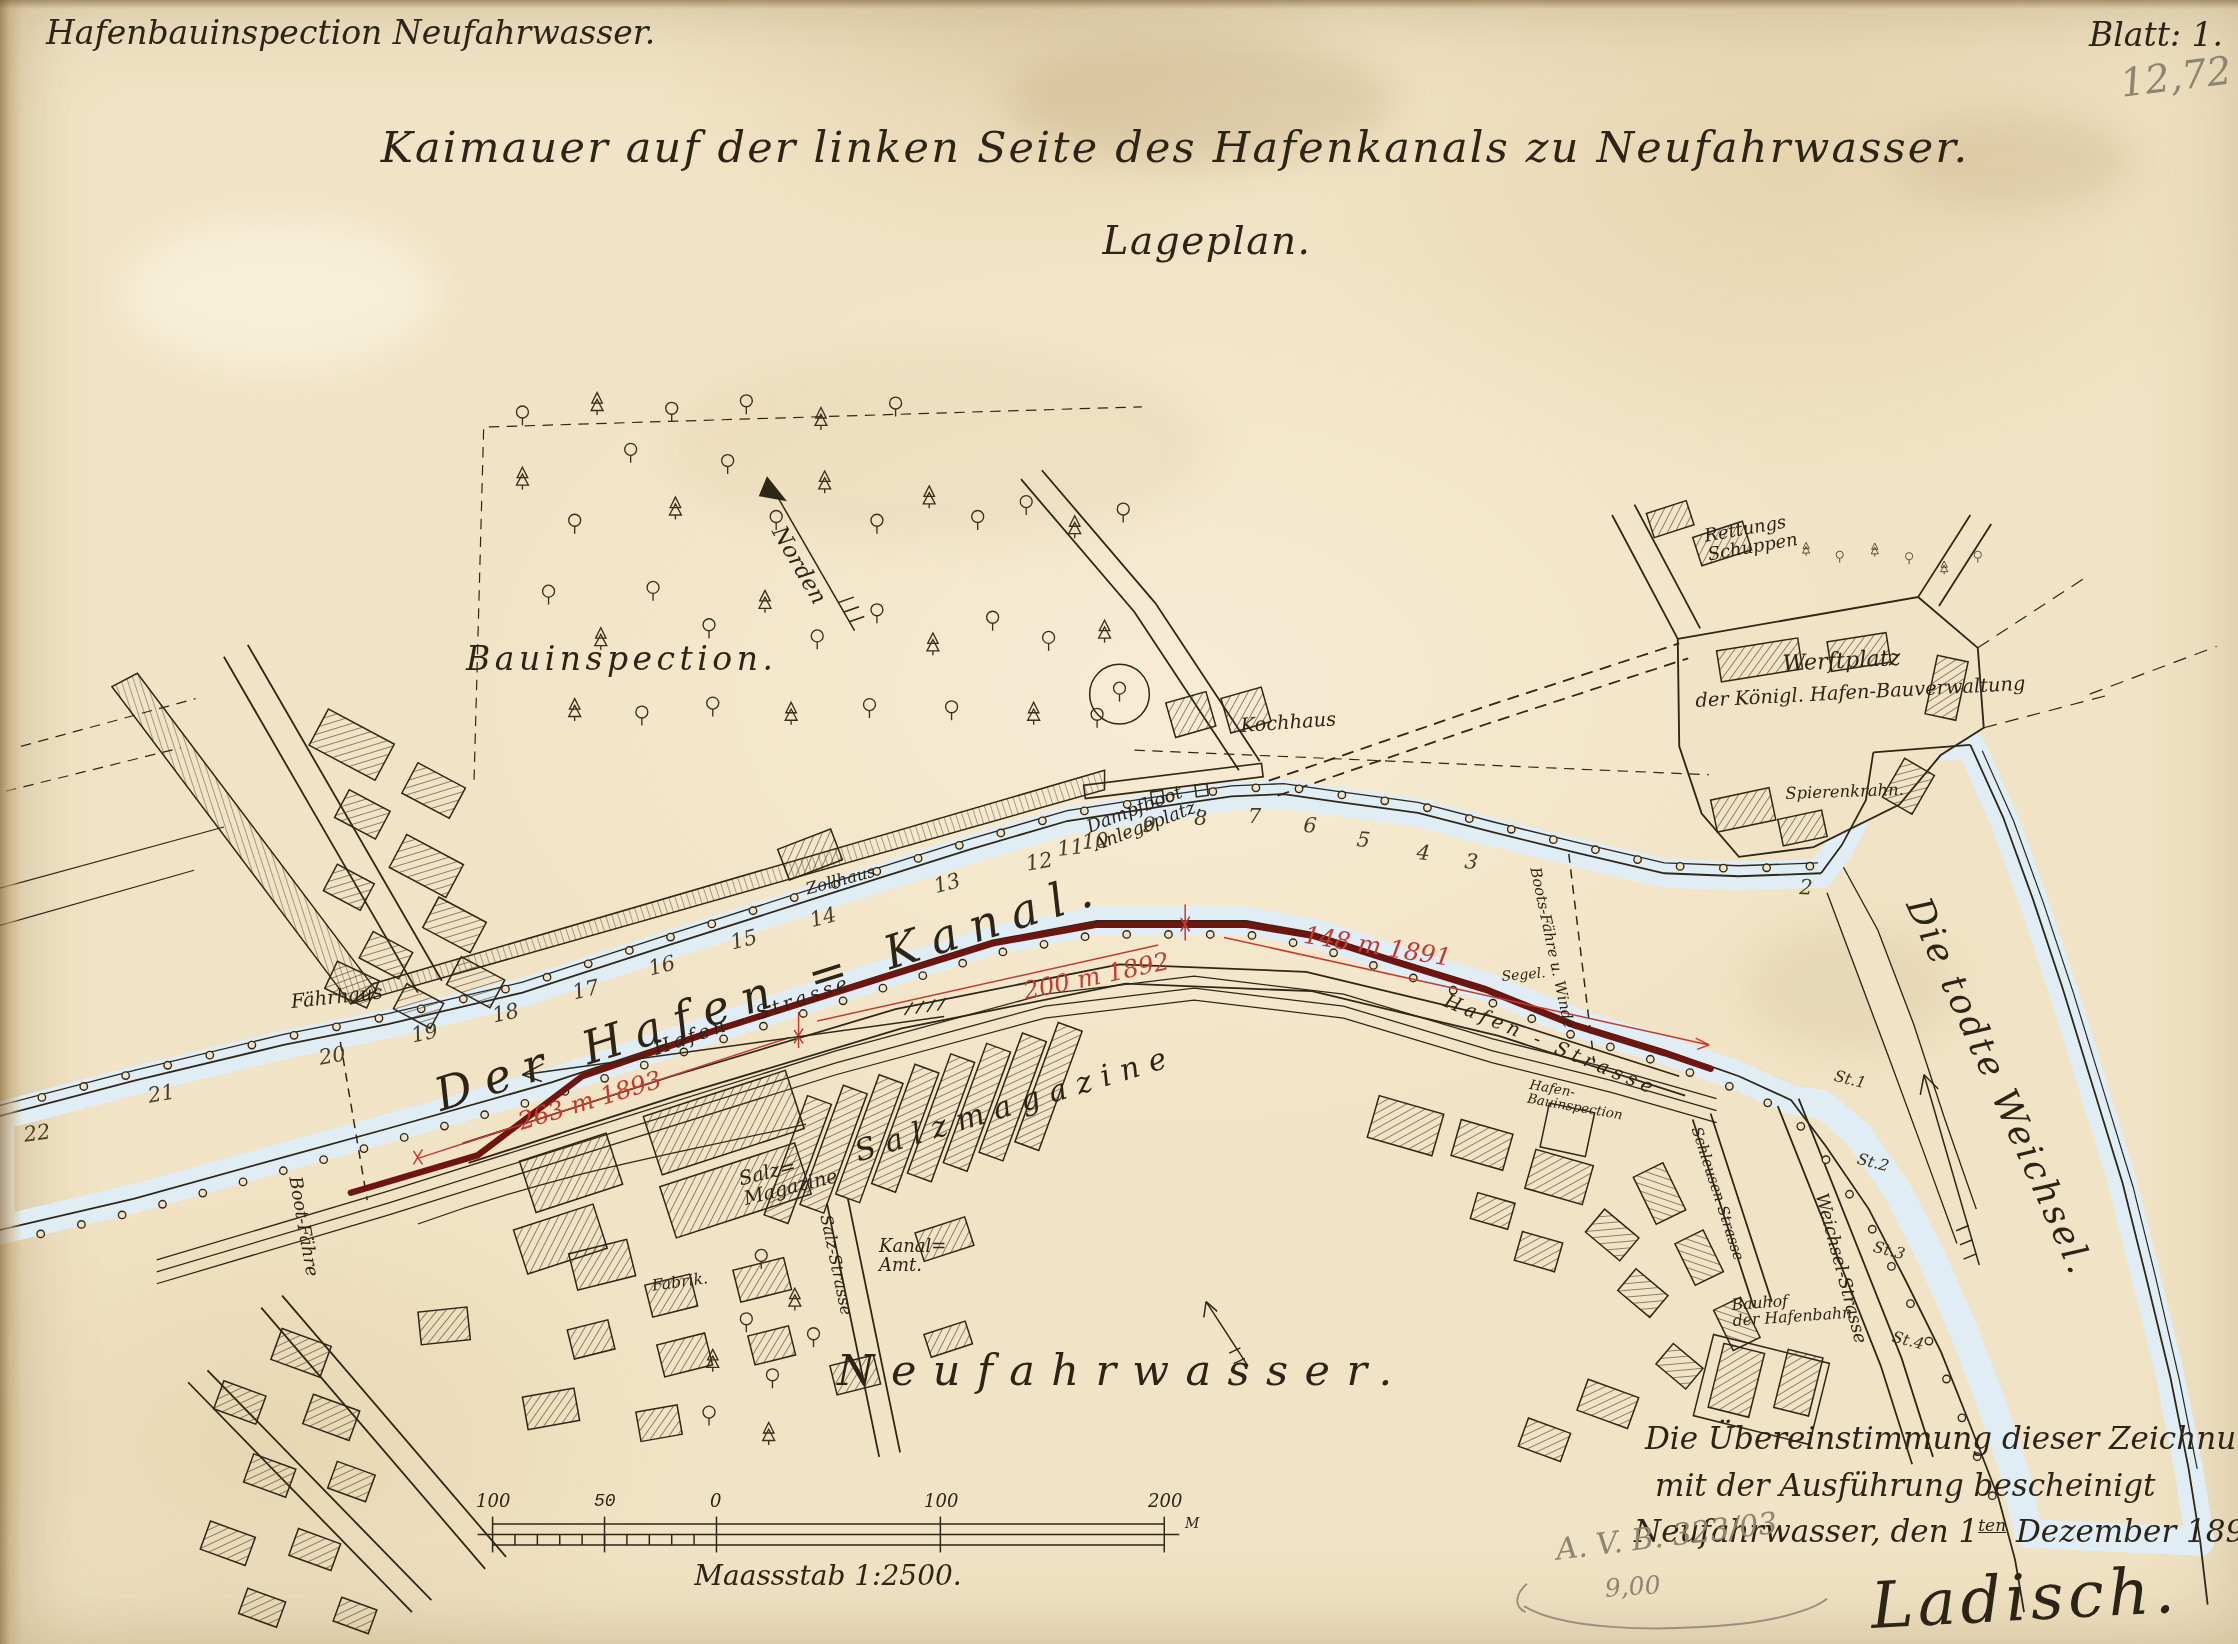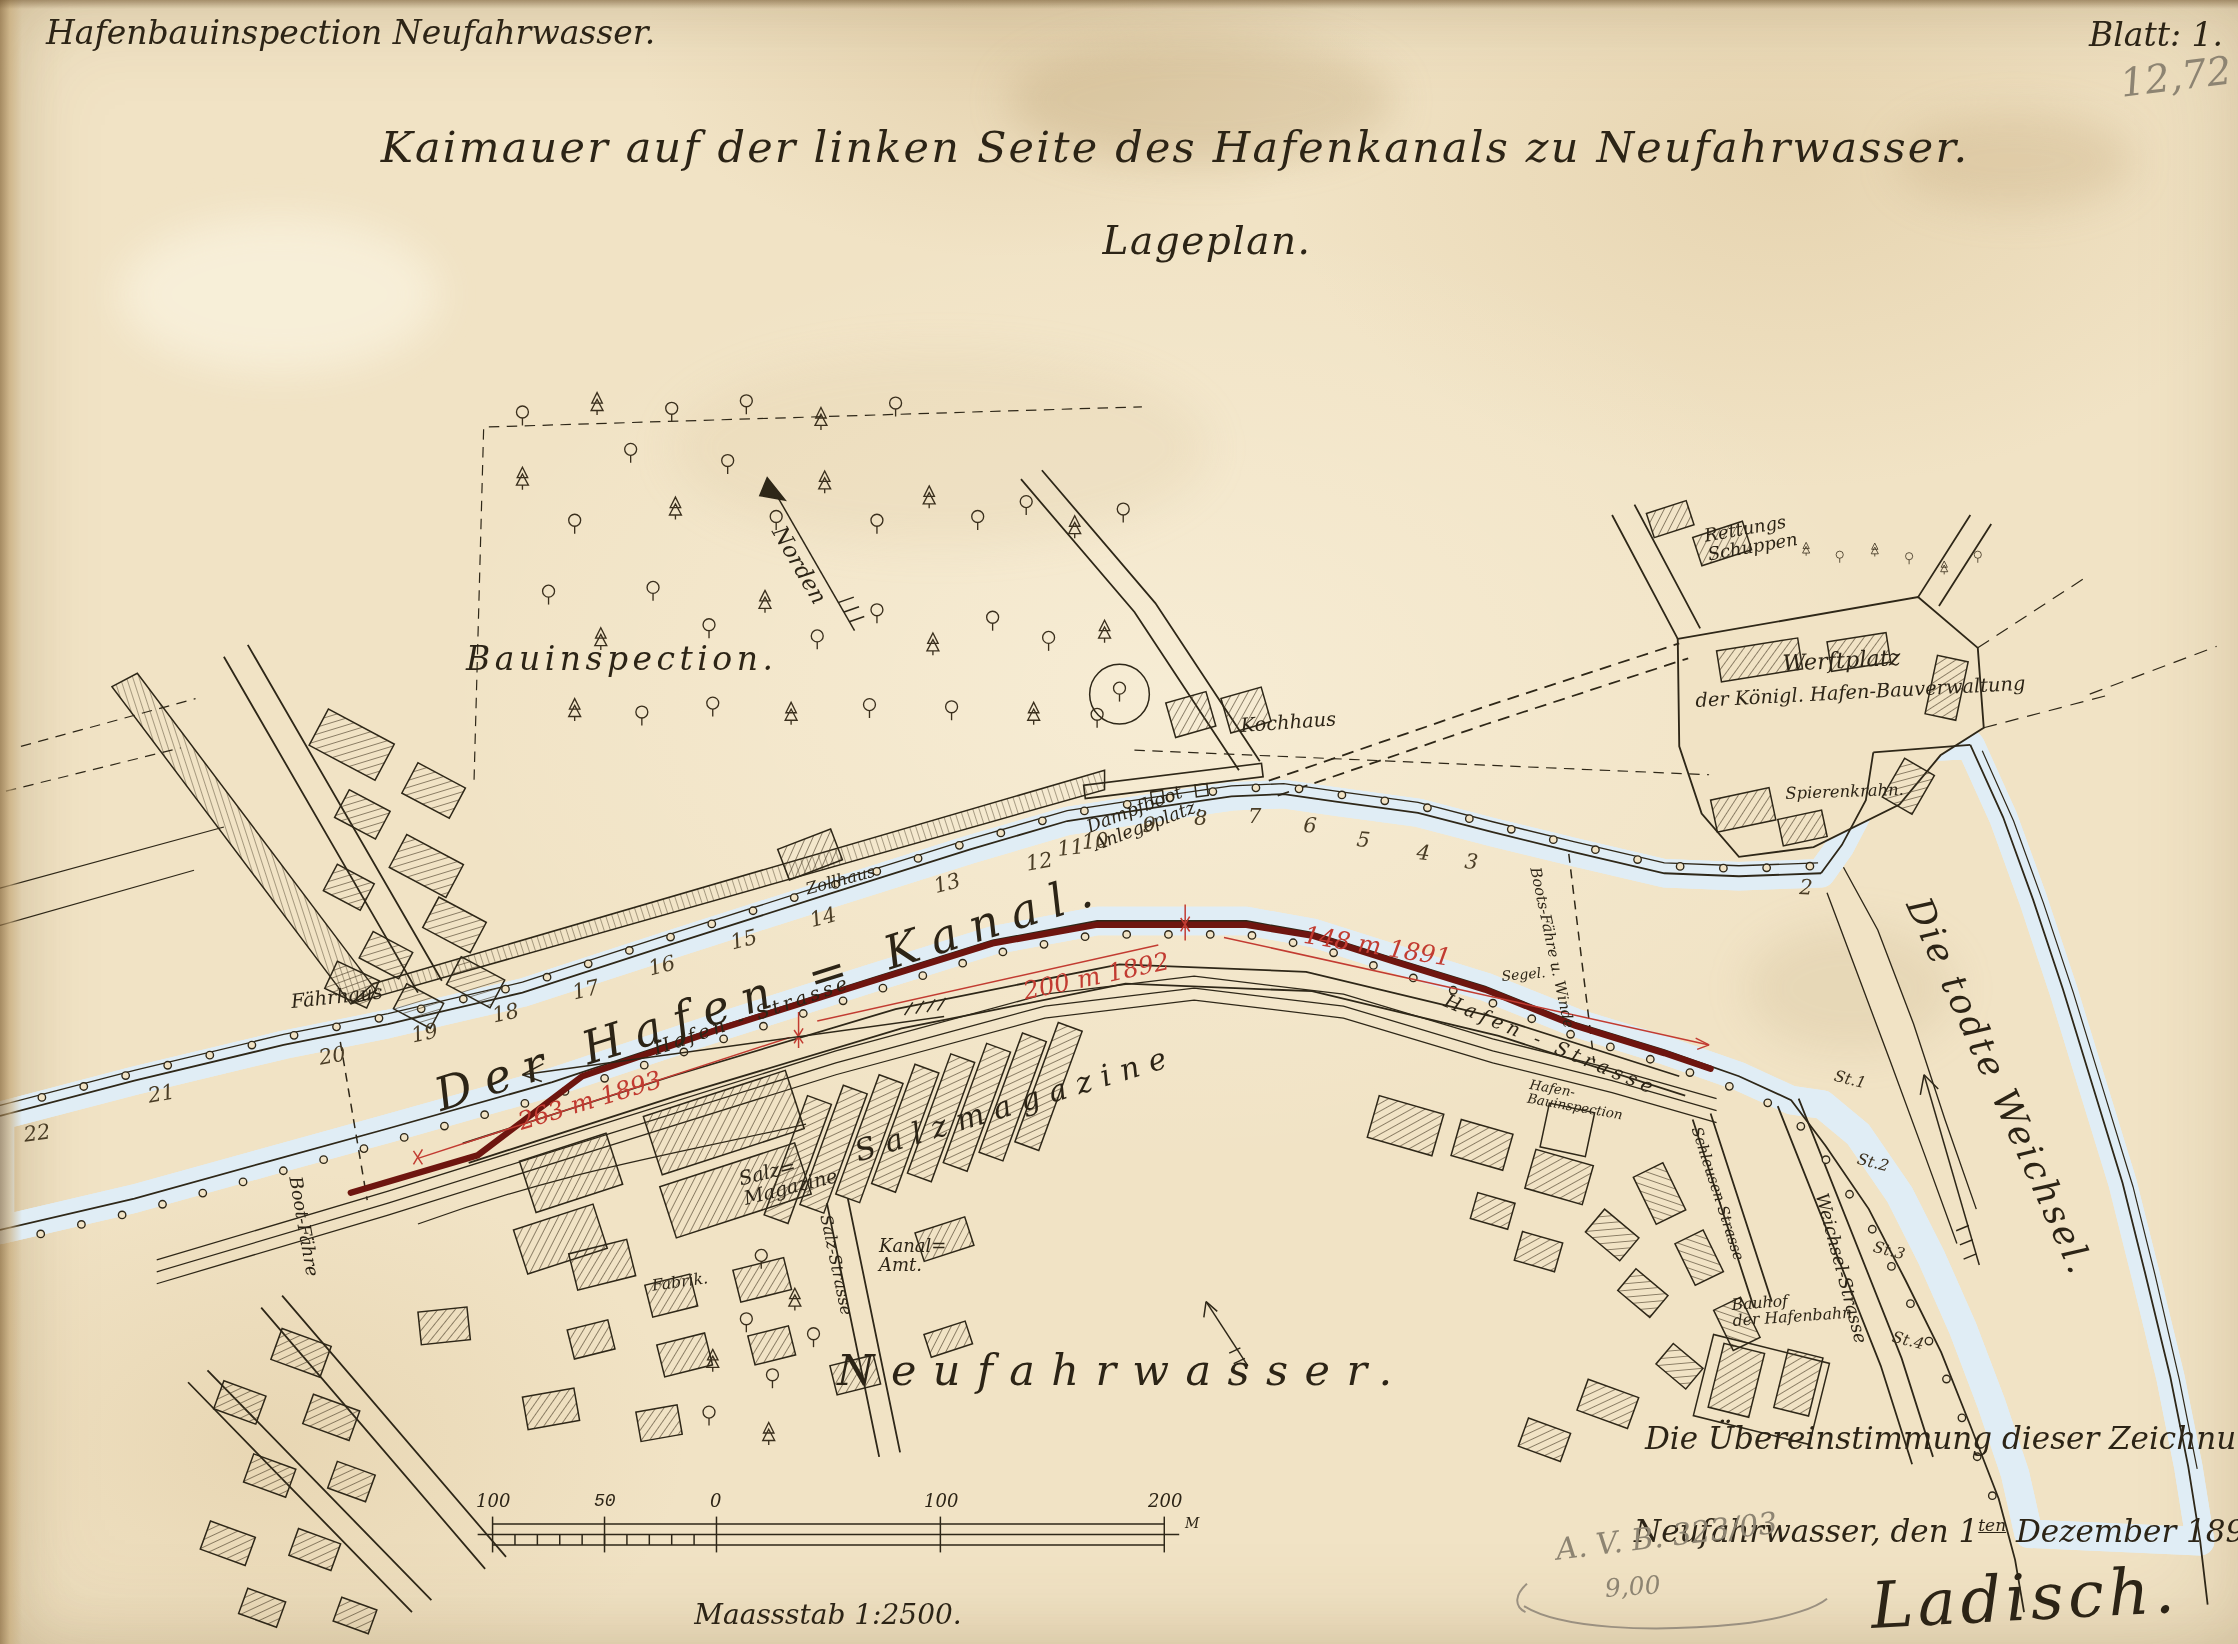--- a/index.html
+++ b/index.html
@@ -742,23 +742,24 @@
     <div class="lbl red" style="left:515px;top:1110px;transform:rotate(-17deg);">263 m 1893</div>
     <div class="lbl red" style="left:1021px;top:979px;transform:rotate(-12deg);">200 m 1892</div>
     <div class="lbl red" style="left:1306px;top:922px;transform:rotate(9deg);">148 m 1891</div>
 
     <div class="lbl sm" style="left:476px;top:1492px;">100</div>
     <div class="lbl sm" style="left:594px;top:1492px;font-family:Liberation Mono, monospace;">50</div>
     <div class="lbl sm" style="left:710px;top:1492px;">0</div>
     <div class="lbl sm" style="left:924px;top:1492px;">100</div>
     <div class="lbl sm" style="left:1148px;top:1492px;">200</div>
     <div class="lbl xs" style="left:1185px;top:1516px;">M</div>
-    <div class="lbl" style="left:828px;top:1561px;transform:translateX(-50%);font-size:28px;margin-top:39px;">Maassstab 1:2500.</div>
+    <div class="lbl" style="left:828px;top:1561px;transform:translateX(-50%);font-size:28px;">Maassstab 1:2500.</div>
 
     <div class="lbl" style="left:1645px;top:1422px;font-size:31px;">Die Übereinstimmung dieser Zeichnung</div>
+    <div class="lbl" style="left:1655px;top:1469px;font-size:31px;">mit der Ausführung bescheinigt</div>
     <div class="lbl" style="left:1634px;top:1515px;font-size:31px;">
       <span>Neufahrwasser, den 1</span><span class="sup">ten</span><span> Dezember 1898.</span>
     </div>
     <div class="lbl sig" style="left:1869px;top:1573px;">Ladisch.</div>
 
     <div class="lbl pencil" style="left:1554px;top:1534px;font-size:30px;transform:rotate(-7deg);">A. V. B. 323/03</div>
     <div class="lbl pencil" style="left:1604px;top:1576px;font-size:25px;transform:rotate(-4deg);">9,00</div>
   </div>
 
   <div class="layer">

